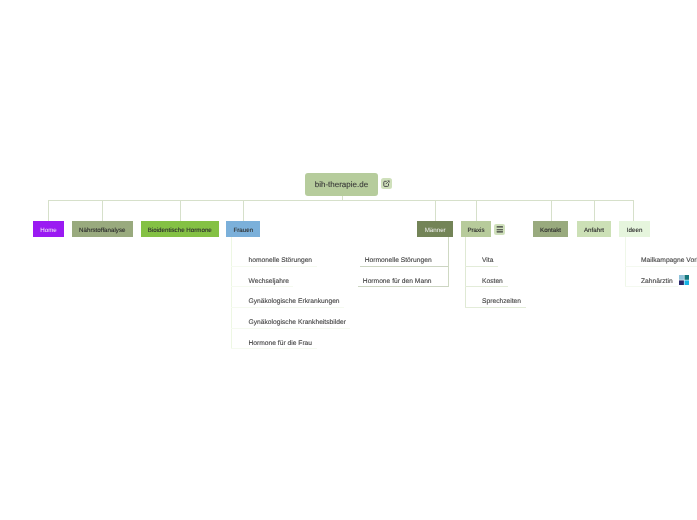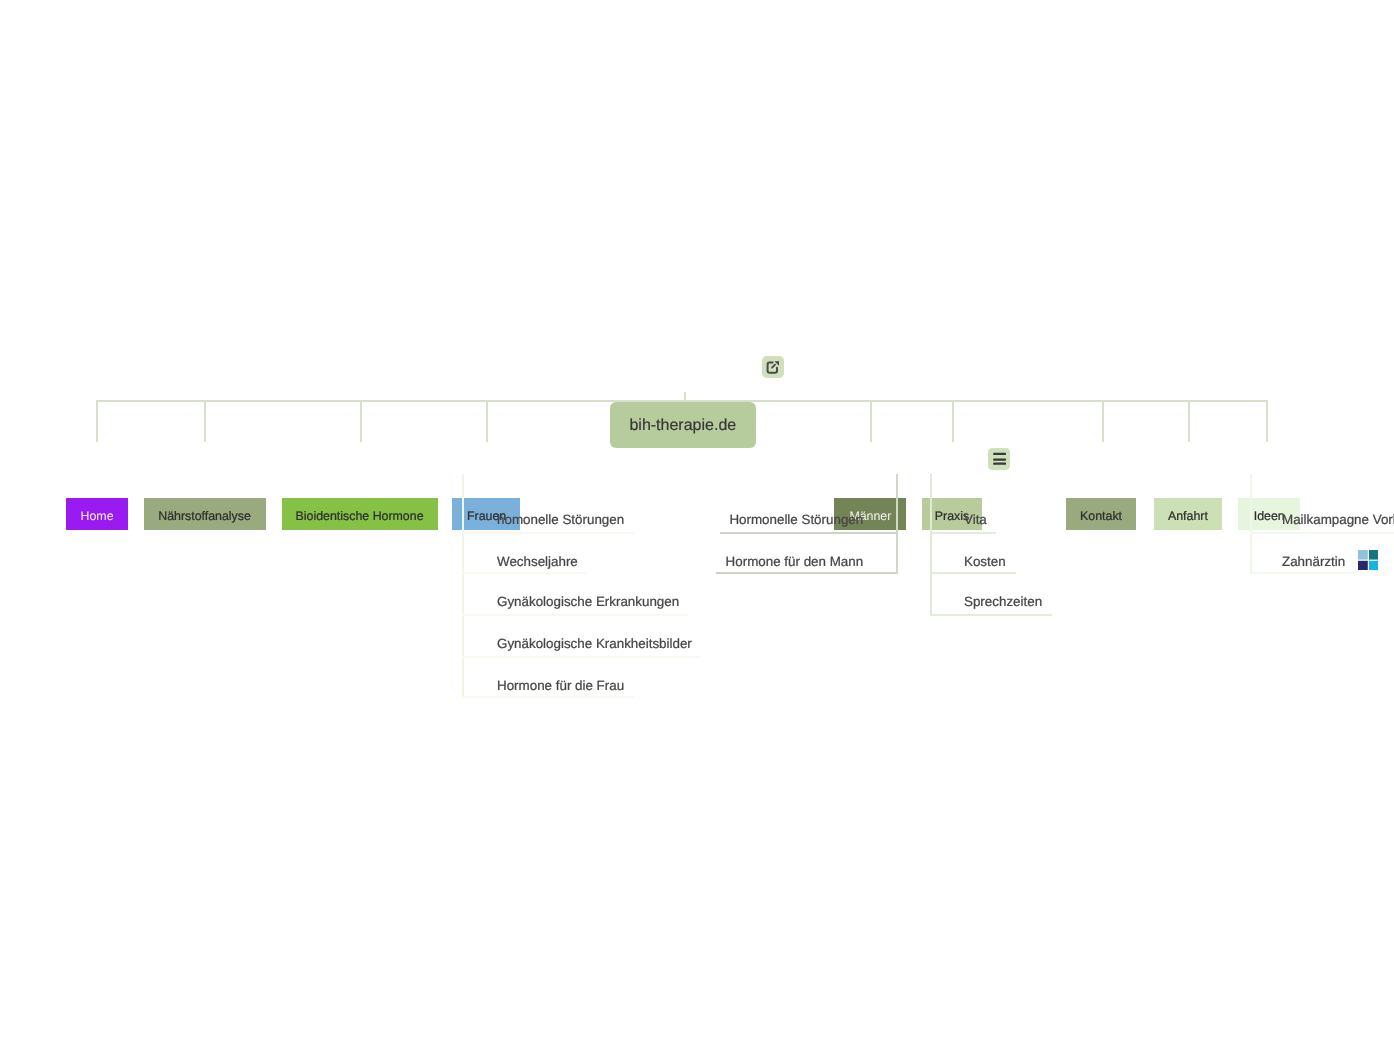--- a/index.html
+++ b/index.html
@@ -1,21 +1,21 @@
 <!DOCTYPE html>
 <html><head>
 <meta charset="utf-8">
 <style>
   html,body{margin:0;padding:0;}
   body{width:697px;height:520px;background:#ffffff;
        font-family:"Liberation Sans",sans-serif;overflow:hidden;
        -webkit-font-smoothing:antialiased;text-rendering:geometricPrecision;}
   #canvas{position:relative;width:697px;height:520px;}
 
-  .node{position:absolute;box-sizing:border-box;margin-top:28px;}
+  .node{position:absolute;box-sizing:border-box;}
   .node > span{position:absolute;left:50%;transform:translateX(-50%);top:7.2px;
         font-size:6.2px;line-height:1;white-space:nowrap;color:#2f2f2f;
         -webkit-text-stroke:0.12px #2f2f2f;}
   .node.root > span{top:8.8px;font-size:8px;color:#373737;-webkit-text-stroke:0.1px #373737;}
   .node.dark > span{color:#f2f2f2;-webkit-text-stroke:0px;}
 
   .vline{position:absolute;width:1px;background:#d6e0ca;}
   .hline{position:absolute;height:1px;background:#d6e0ca;}
 
   .row{position:absolute;height:1px;}

